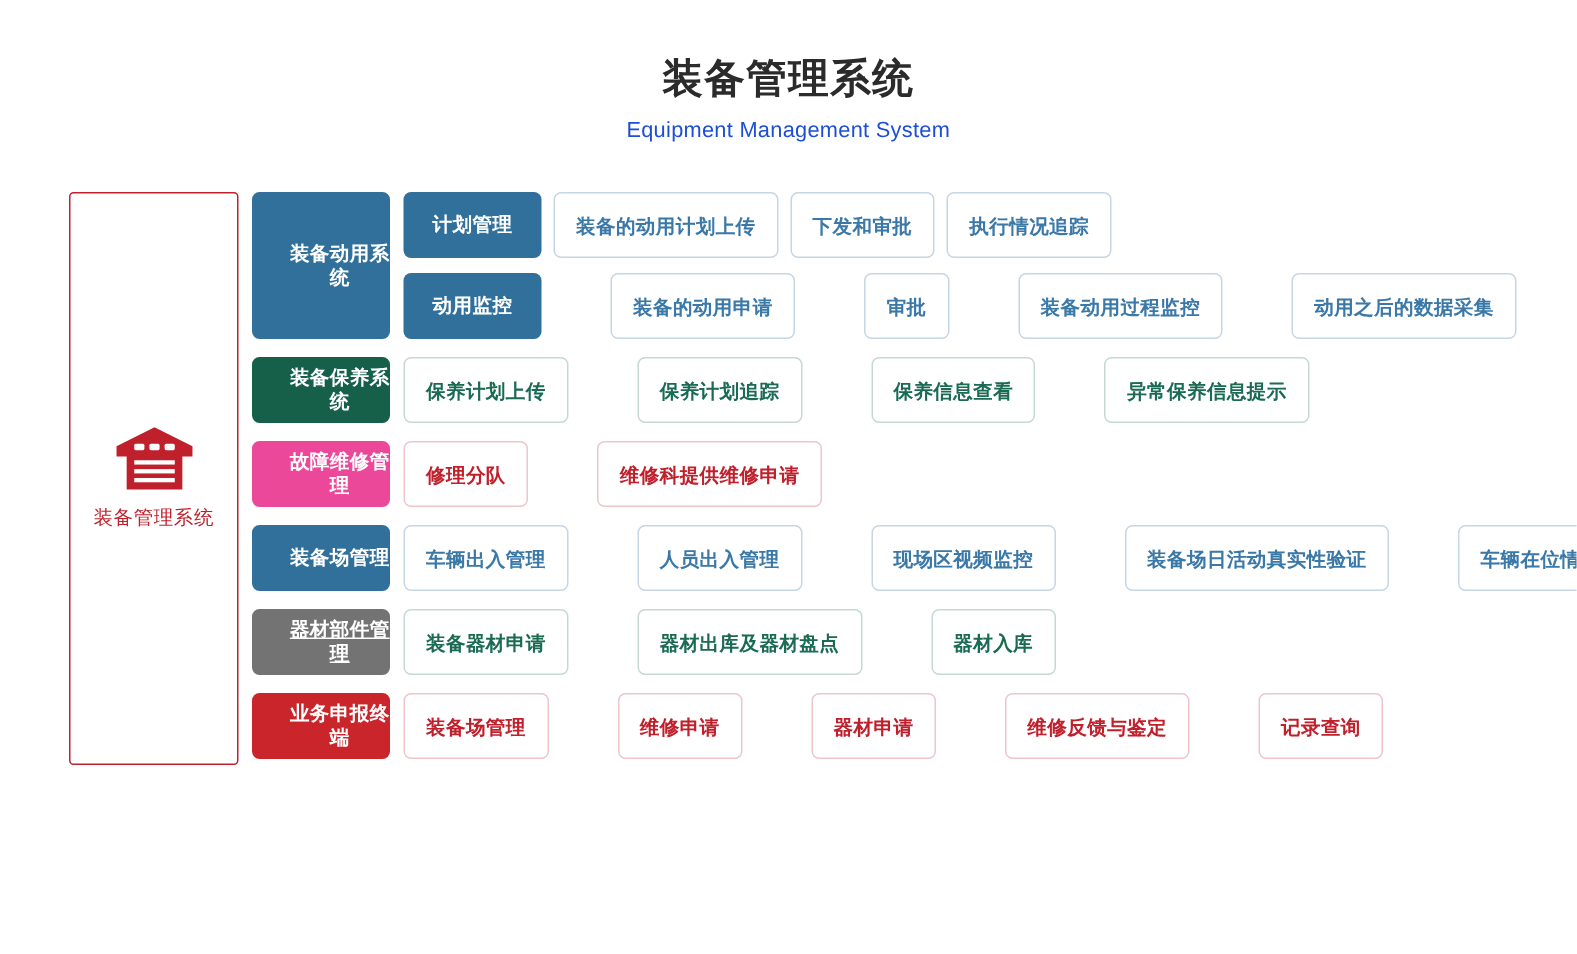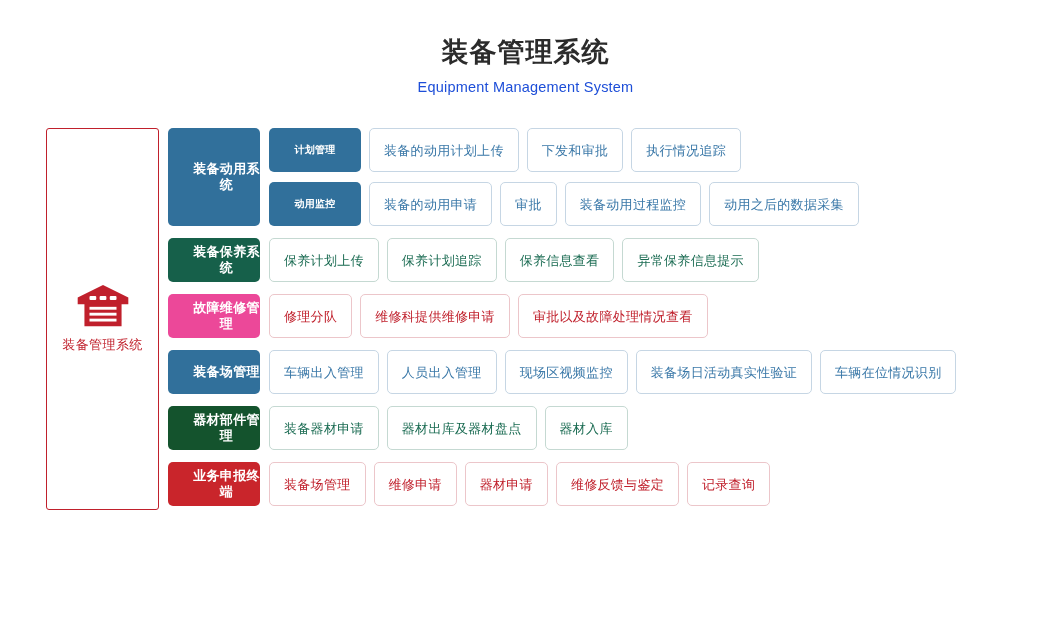--- a/index.html
+++ b/index.html
@@ -88,59 +88,59 @@
     padding-left: 25px;
   }
 
   .subrows { margin-left: 9px; display: flex; flex-direction: column; }
   .subrow {
     display: flex;
     align-items: stretch;
     margin-bottom: 10px;
     height: 44px;
   }
-  .subrow:last-child { margin-bottom: 0; }
+  .subrow:last-child { margin-bottom: 0; gap: 38px; }
 
   .subcat {
     flex: 0 0 92px;
     width: 92px;
     border-radius: 5px;
     color: #ffffff;
-    font-size: 10px;
+    font-size: 13px;
     font-weight: bold;
     display: flex;
     align-items: center;
     justify-content: center;
     text-align: center;
     letter-spacing: .3px;
     margin-right: 8px;
   }
 
   .leaf {
     height: 44px;
     border-radius: 5px;
     background: #ffffff;
     border: 1px solid #cfd9e2;
     display: flex;
     align-items: center;
     justify-content: center;
     padding: 4px 14px;
     font-size: 13px;
-    font-weight: normal;
+    font-weight: bold;
     letter-spacing: .3px;
     margin-right: 8px;
     white-space: nowrap;
     line-height: 1;
   }
   .leaf:last-child { margin-right: 0; }
 
   
   .t-blue        { background: #31709b; }
   .t-green-dark  { background: #16604a; }
-  .t-green-mid   { background: #14532d; }
+  .t-green-mid   { background: #737373; text-decoration: underline; }
   .t-red-dark    { background: #ec4899; }
   .t-red-bright  { background: #c9252b; }
 
   .leaf.l-blue  { color: #3a78a8; border-color: #c6d6e4; }
   .leaf.l-green { color: #1a6b52; border-color: #c5d9d2; }
   .leaf.l-red   { color: #c0202c; border-color: #ecc6ca; }
 </style>
 </head>
 <body>
 
@@ -195,21 +195,20 @@
               <div class="leaf l-green">异常保养信息提示</div>
             </div>
           </div>
         </div>
         <div class="row">
           <div class="cat t-red-dark" style="height: 44px;">故障维修管理</div>
           <div class="subrows">
             <div class="subrow">
               <div class="leaf l-red">修理分队</div>
               <div class="leaf l-red">维修科提供维修申请</div>
-              <div class="leaf l-red">审批以及故障处理情况查看</div>
             </div>
           </div>
         </div>
         <div class="row">
           <div class="cat t-blue" style="height: 44px;">装备场管理</div>
           <div class="subrows">
             <div class="subrow">
               <div class="leaf l-blue">车辆出入管理</div>
               <div class="leaf l-blue">人员出入管理</div>
               <div class="leaf l-blue">现场区视频监控</div>

